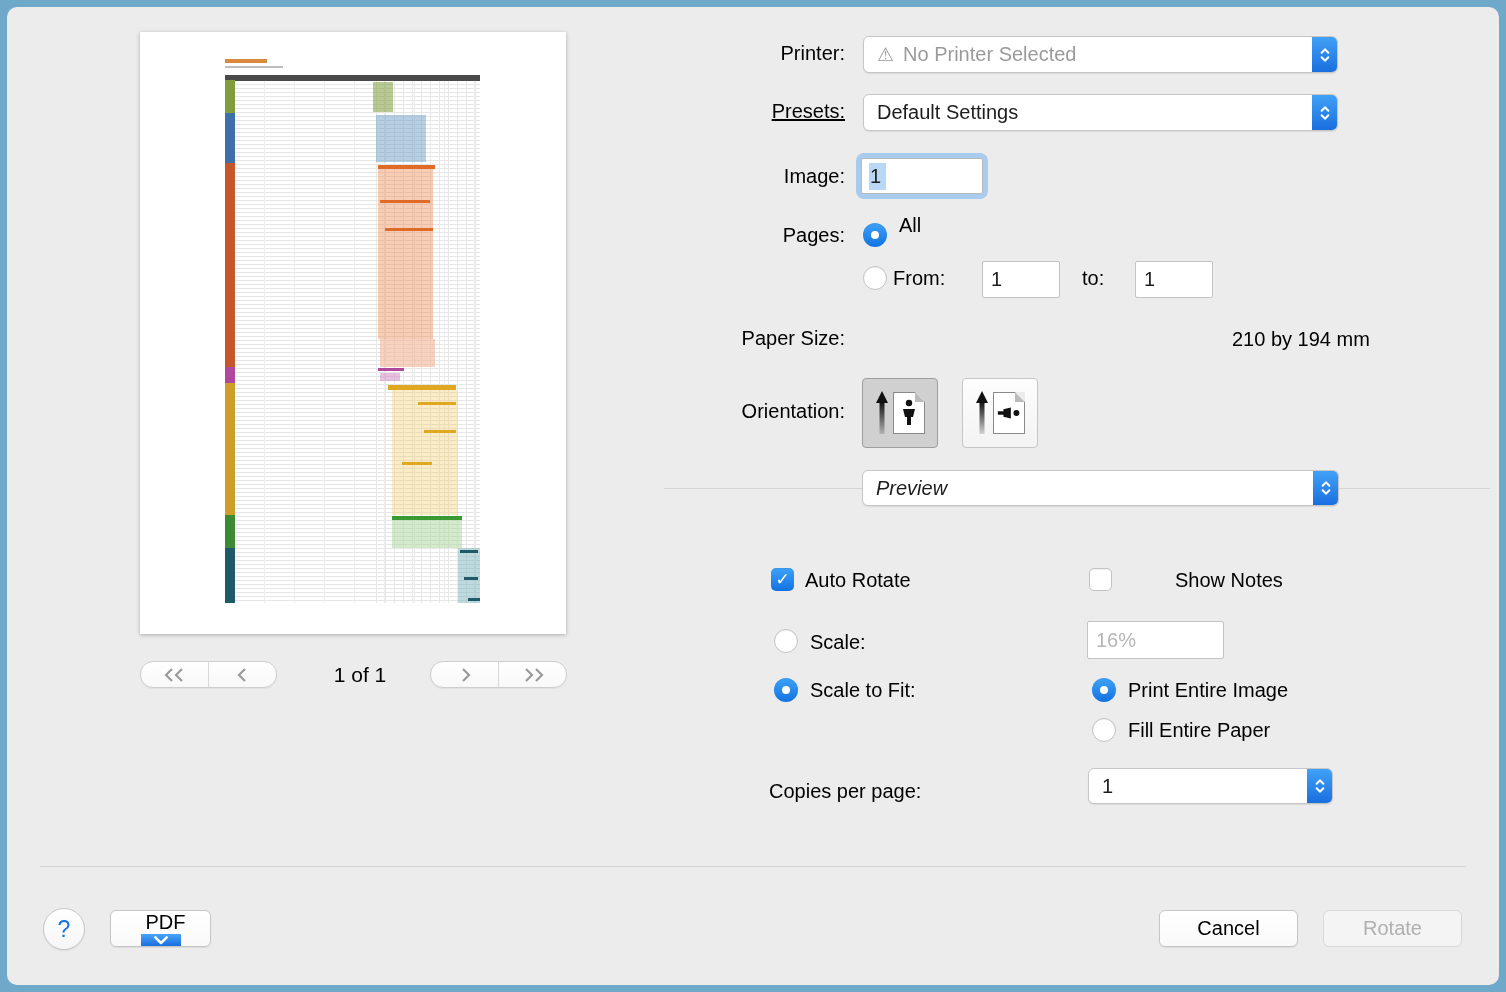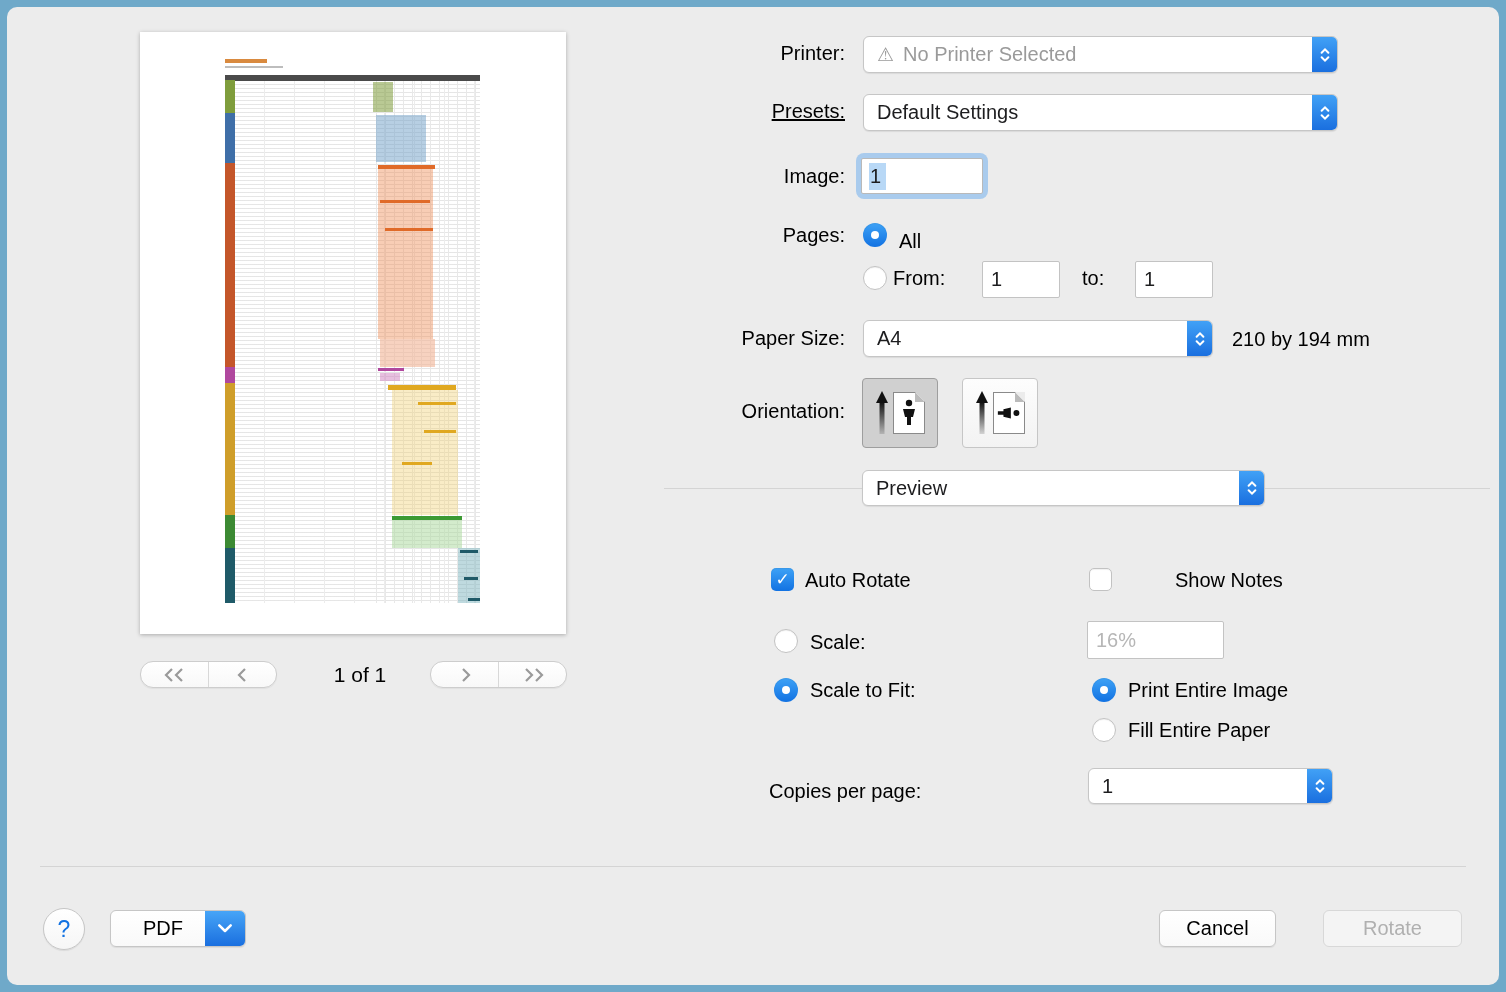--- a/index.html
+++ b/index.html
@@ -243,38 +243,29 @@
 
   <div class="row-label" style="top:158px;">Image:</div>
   <div id="copies-ring" style="left:849px;top:146px;">
     <div id="copies-field">
       <span class="sel">1</span>
     </div>
   </div>
 
   <div class="row-label" style="top:217px;">Pages:</div>
   <div class="radio on" style="left:856px;top:216px;"></div>
-  <div class="ctl-label" style="left:892px;top:223px;">All</div>
+  <div class="ctl-label" style="left:892px;top:207px;">All</div>
 
   <div class="radio" style="left:856px;top:259px;"></div>
   <div class="ctl-label" style="left:886px;top:260px;">From:</div>
   <input class="field" style="left: 975px; top: 254px; width: 78px; height: 37px;" value="1">
   <div class="ctl-label" style="left:1075px;top:260px;">to:</div>
   <input class="field" style="left: 1128px; top: 254px; width: 78px; height: 37px;" value="1">
 
   <div class="row-label" style="top:320px;">Paper Size:</div>
-  <div class="select" style="left:856px;top:313px;width:350px;height:37px;">
-    <span>A4</span>
-    <span class="stepper">
-      <svg viewBox="0 0 10 16">
-          <polyline points="2,6 5,3 8,6" fill="none" stroke="#fff" stroke-width="1.8" stroke-linecap="round"></polyline>
-          <polyline points="2,10 5,13 8,10" fill="none" stroke="#fff" stroke-width="1.8" stroke-linecap="round"></polyline>
-        </svg>
-    </span>
-  </div>
   <div class="ctl-label" style="left:1225px;top:321px;">210 by 194 mm</div>
 
   <div class="row-label" style="top:393px;">Orientation:</div>
   <div class="orient-btn on" style="left:855px;top:371px;">
     <svg width="12" height="44" viewBox="0 0 12 44">
       <defs>
           <linearGradient id="ag1" x1="0" y1="0" x2="0" y2="1">
             <stop offset="0" stop-color="#111"></stop>
             <stop offset="1" stop-color="#111" stop-opacity="0.15"></stop>
           </linearGradient>
@@ -300,21 +291,21 @@
       <span class="fold2"></span>
         <span class="fold"></span>
       <svg width="26" height="26" viewBox="0 0 28 28" style="transform:rotate(90deg);">
         <circle cx="14" cy="6" r="3.2" fill="#111"></circle>
         <path d="M8 12 L20 12 L18 20 L16 20 L16 26 L12 26 L12 20 L10 20 Z" fill="#111"></path>
       </svg>
     </span>
   </div>
 
   <div class="hline" style="left:657px;top:481px;width:826px;"></div>
-  <div class="select" style="left:855px;top:463px;width:403px;height:36px;">
+  <div class="select" style="left:855px;top:463px;width:477px;height:36px;font-style:italic;">
     <span>Preview</span>
     <span class="stepper">
       <svg viewBox="0 0 10 16">
           <polyline points="2,6 5,3 8,6" fill="none" stroke="#fff" stroke-width="1.8" stroke-linecap="round"></polyline>
           <polyline points="2,10 5,13 8,10" fill="none" stroke="#fff" stroke-width="1.8" stroke-linecap="round"></polyline>
         </svg>
     </span>
   </div>
 
   <div class="checkbox on" style="left:764px;top:561px;"></div>
@@ -346,31 +337,31 @@
         </svg>
     </span>
   </div>
 
   <div class="hline" style="left:33px;top:859px;width:1426px;"></div>
 
   <div id="help-btn" style="left:36px;top:901px;">
     <span>?</span>
   </div>
 
-  <div class="btn" id="pdf-btn" style="left:103px;top:903px;width:136px;">
+  <div class="btn" id="pdf-btn" style="left:103px;top:903px;width:101px;flex-direction:column;">
     <span class="pdf-text">PDF</span>
     <span class="pdf-chev">
       <svg viewBox="0 0 14 9" width="16">
           <polyline points="2,2 7,7 12,2" fill="none" stroke="#fff" stroke-width="2.2" stroke-linecap="round" stroke-linejoin="round"></polyline>
         </svg>
     </span>
   </div>
 
 
-  <div class="btn" style="left:1152px;top:903px;width:117px;text-align:center;">
+  <div class="btn" style="left:1152px;top:903px;width:139px;text-align:center;">
     <span>Cancel</span>
   </div>
 
   <div class="btn disabled" style="left:1316px;top:903px;width:139px;">
     <span>Rotate</span>
   </div>
 
 </div>
 
 </body></html>

